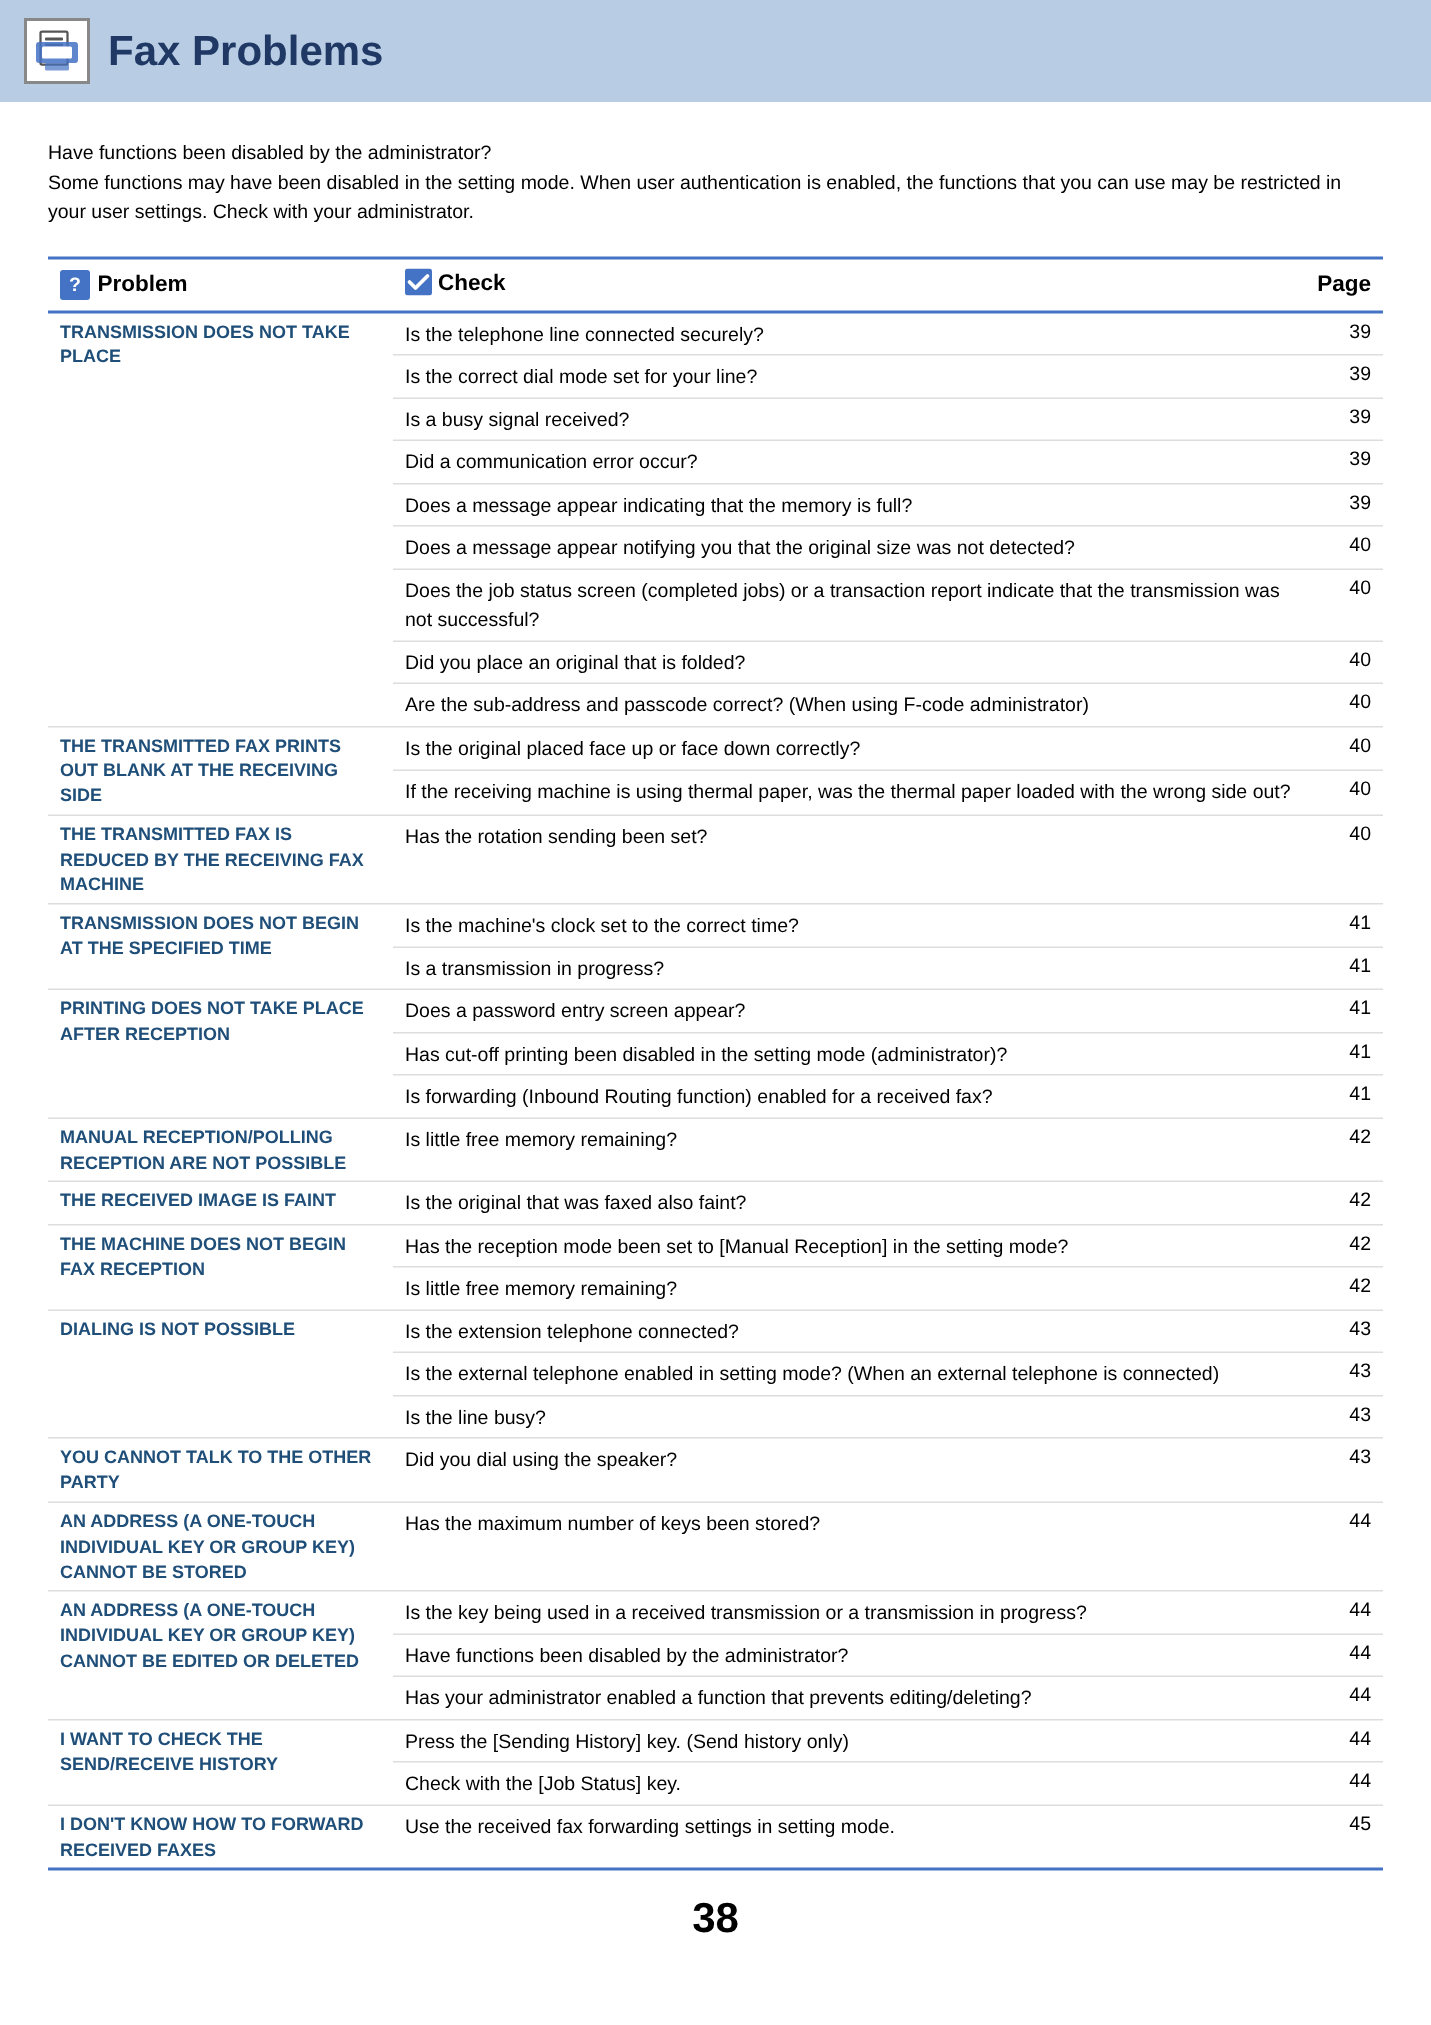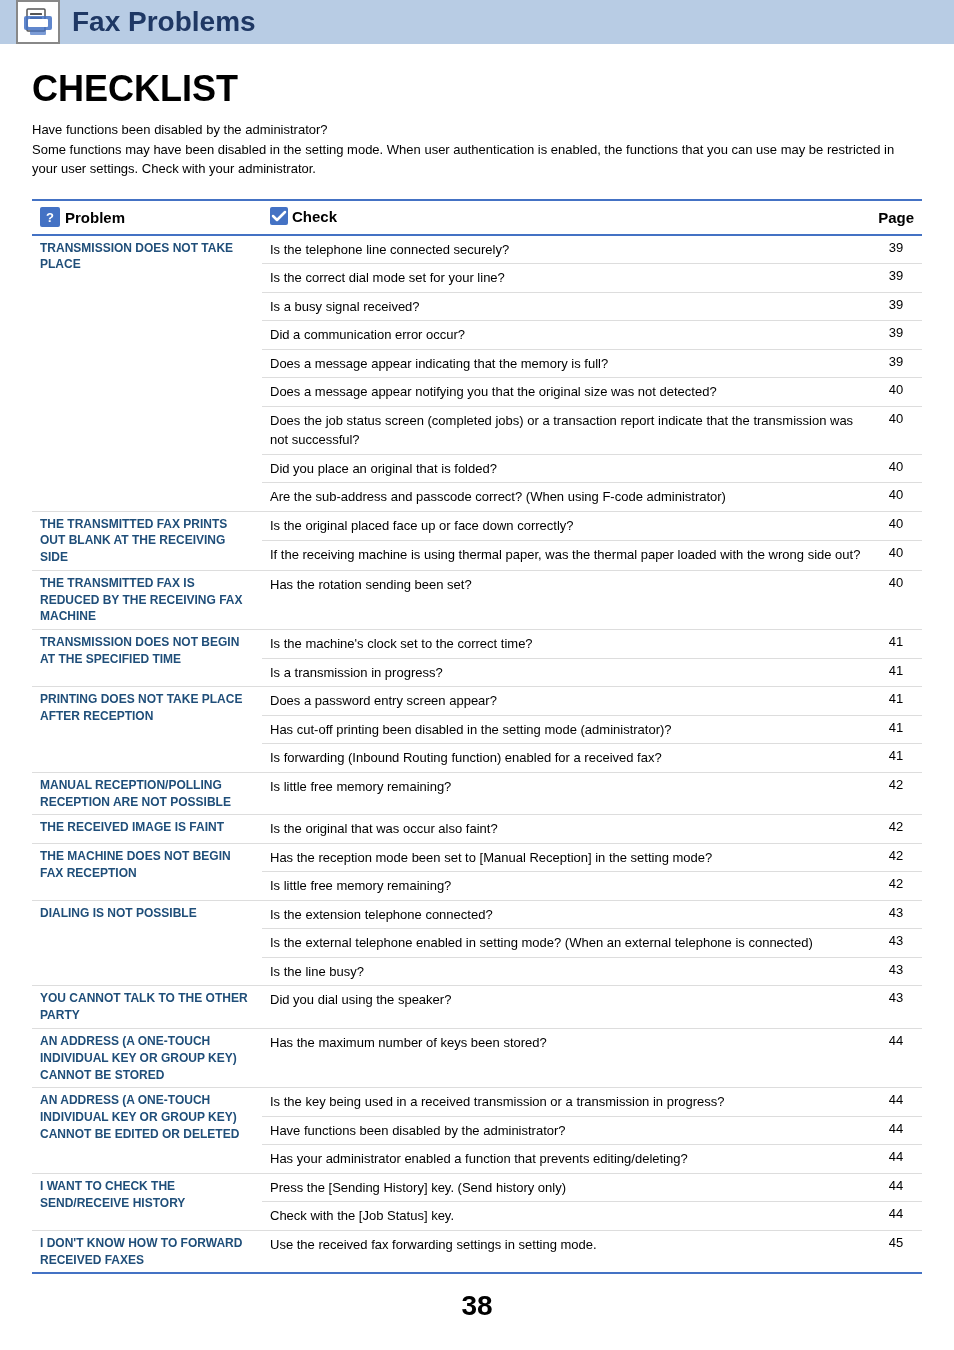--- a/index.html
+++ b/index.html
@@ -6,21 +6,21 @@
     body {
       font-family: Arial, sans-serif;
       background: #fff;
       color: #000;
       font-size: 13px;
       width: 954px;
     }
 
     .header-bar {
       background: #b8cce4;
-      padding: 0 16px;
+      padding: 12px 16px;
       display: flex;
       align-items: center;
       gap: 12px;
     }
     .header-icon {
       width: 44px;
       height: 44px;
       background: #fff;
       border: 2px solid #888;
       display: flex;
@@ -99,21 +99,21 @@
       line-height: 1.4;
     }
 
     .check-col {
       color: #000;
       line-height: 1.5;
     }
 
     .page-col {
       width: 50px;
-      text-align: center;
+      text-align: right;
       color: #000;
     }
 
     .col-header-problem {
       width: 230px;
     }
     .col-header-check {
     }
     .col-header-page {
       width: 50px;
@@ -161,21 +161,20 @@
       <rect x="6" y="13" width="8" height="2" rx="0.5" fill="#555"></rect>
       <rect x="0" y="8" width="28" height="14" rx="2" fill="#4472c4" opacity="0.85"></rect>
       <rect x="4" y="11" width="20" height="8" rx="1" fill="#fff"></rect>
       <rect x="6" y="22" width="16" height="5" rx="1" fill="#4472c4" opacity="0.7"></rect>
     </svg>
   </div>
   <span class="header-title">Fax Problems</span>
 </div>
 
 <div class="main-content">
-  <div class="checklist-title">CHECKLIST</div>
 
   <div class="intro-text">
     <div>Have functions been disabled by the administrator?</div>
     <div>Some functions may have been disabled in the setting mode. When user authentication is enabled, the functions that you can use may be restricted in your user settings. Check with your administrator.</div>
   </div>
 
   <table>
     <thead>
       <tr>
         <th class="col-header-problem">
@@ -270,21 +269,21 @@
           <td class="check-col">Is forwarding (Inbound Routing function) enabled for a received fax?</td>
           <td class="page-col">41</td>
         </tr>
         <tr>
           <td class="problem-col">MANUAL RECEPTION/POLLING RECEPTION ARE NOT POSSIBLE</td>
           <td class="check-col">Is little free memory remaining?</td>
           <td class="page-col">42</td>
         </tr>
         <tr>
           <td class="problem-col">THE RECEIVED IMAGE IS FAINT</td>
-          <td class="check-col">Is the original that was occur also faint?</td>
+          <td class="check-col">Is the original that was faxed also faint?</td>
           <td class="page-col">42</td>
         </tr>
         <tr>
           <td class="problem-col" rowspan="2">THE MACHINE DOES NOT BEGIN FAX RECEPTION</td>
           <td class="check-col">Has the reception mode been set to [Manual Reception] in the setting mode?</td>
           <td class="page-col">42</td>
         </tr>
         <tr>
           <td class="check-col">Is little free memory remaining?</td>
           <td class="page-col">42</td>

